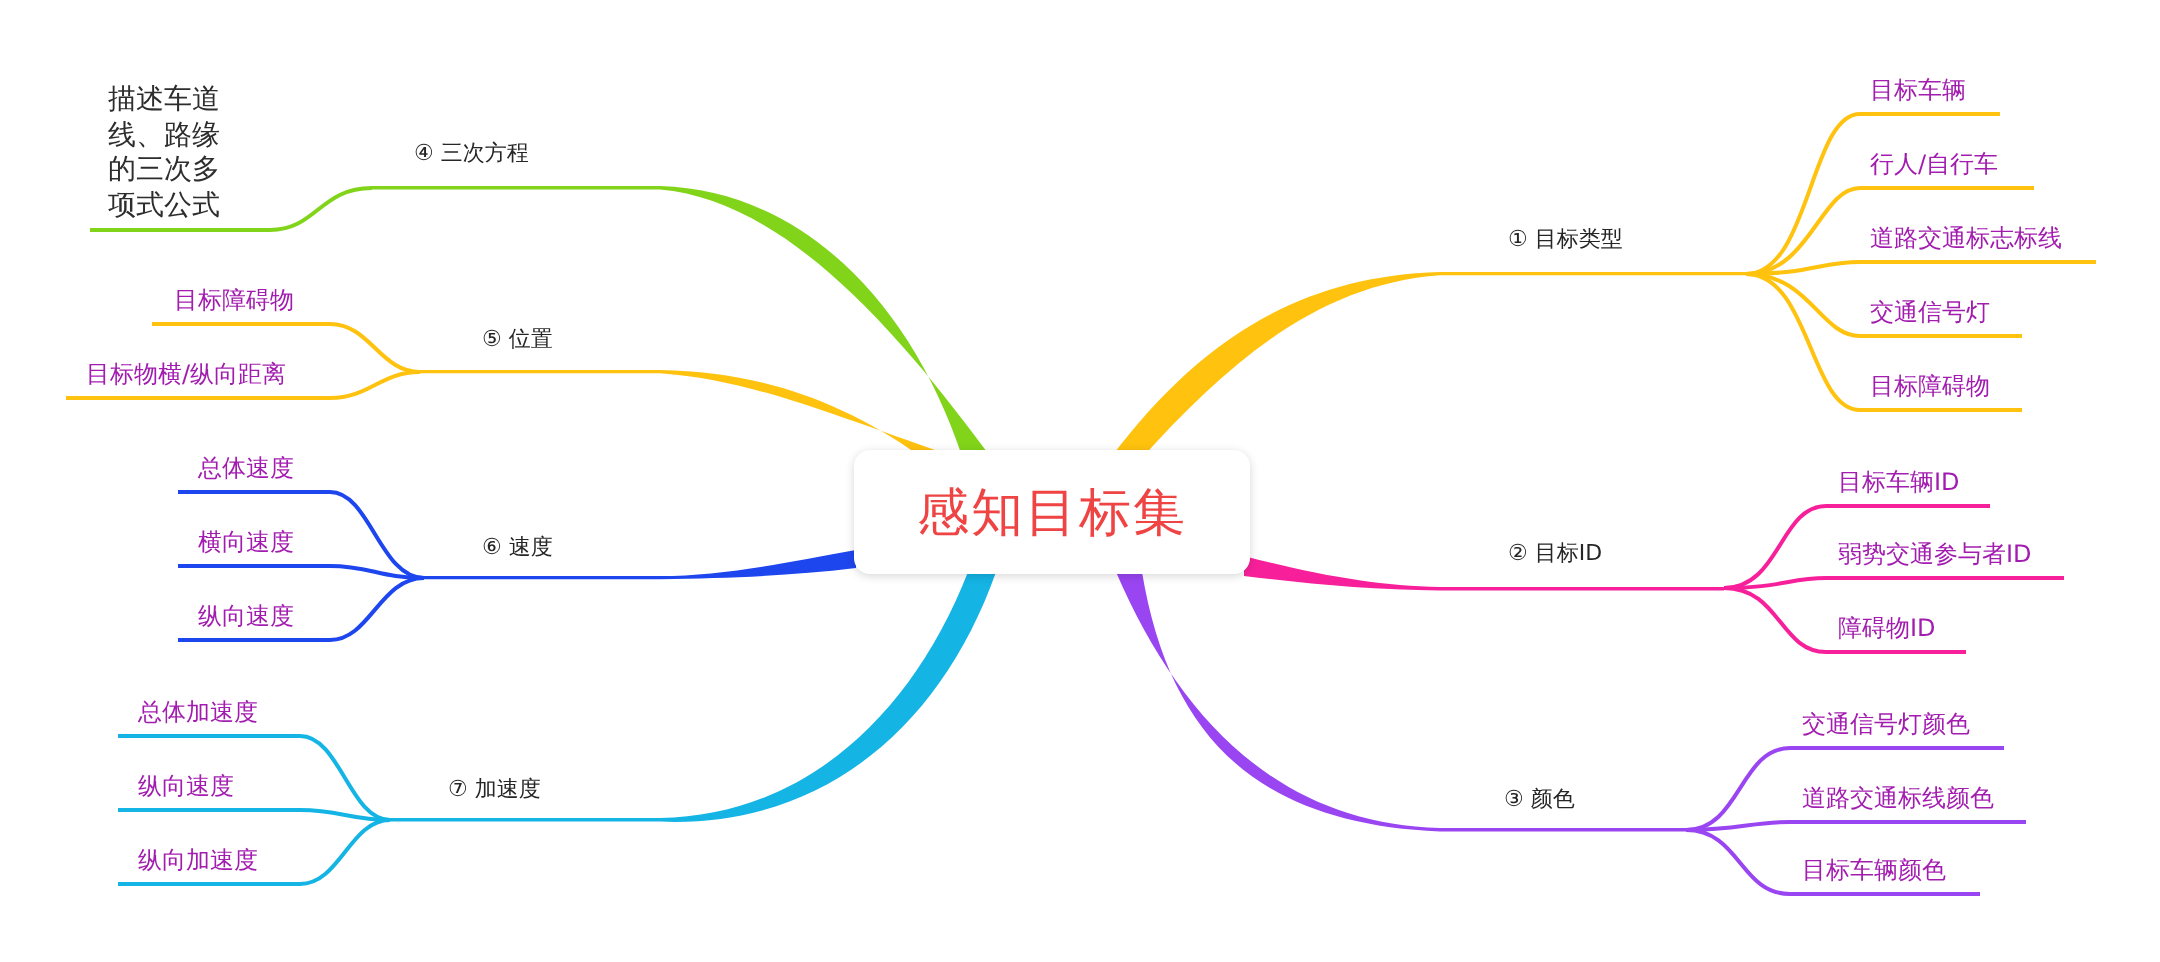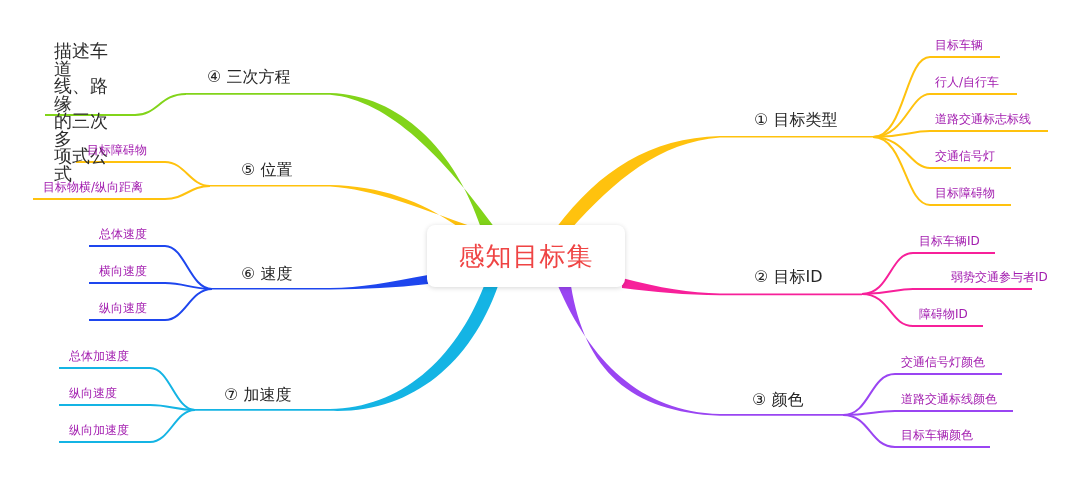--- a/index.html
+++ b/index.html
@@ -6,23 +6,23 @@
     body { width: 1080px; height: 481px; position: relative; overflow: hidden;
            font-family: "DejaVu Sans", "Liberation Sans", sans-serif; color: #2b2b2b; }
     #mindmap { position: absolute; left: 0; top: 0; width: 1080px; height: 481px; }
     .root-node {
       position: absolute; left: 427px; top: 225px; width: 198px; height: 62px;
       background: #ffffff; border-radius: 8px;
       box-shadow: 0 1px 5px rgba(0,0,0,0.16);
       display: flex; align-items: center; justify-content: center;
       font-size: 26px; color: #ef4444; letter-spacing: 1px;
     }
-    .branch-label { position: absolute; font-size: 16px; color: #262626; white-space: nowrap; line-height: 20px; }
+    .branch-label { position: absolute; font-size: 11px; color: #262626; white-space: nowrap; line-height: 20px; }
     .leaf-label { position: absolute; font-size: 12px; color: #a21caf; white-space: nowrap; line-height: 16px; }
-    .multi-label { position: absolute; font-size: 18px; color: #2d2d2d; line-height: 17.5px; width: 56px; }
+    .multi-label { position: absolute; font-size: 14px; color: #2d2d2d; line-height: 17.5px; width: 56px; }
     .multi-label span { display: block; }
   </style>
 </head>
 <body>
 
 <svg id="mindmap" viewBox="0 0 1080 481" xmlns="http://www.w3.org/2000/svg">
 
   <g fill="none">
     <path stroke="none" d="M556,228 C600,170 650,138 720,136 L873,136 L873,137.6 L720,137.6 C660,142 615,180 570,230 Z" fill="#FFC20E"></path>
     <g stroke-width="2" stroke="#FFC20E">
@@ -96,21 +96,21 @@
 <div class="branch-label" style="left:241px; top:264px;">⑥ 速度</div>
 <div class="branch-label" style="left:224px; top:385px;">⑦ 加速度</div>
 
 <div class="leaf-label" style="left:935px; top:37px;">目标车辆</div>
 <div class="leaf-label" style="left:935px; top:74px;">行人/自行车</div>
 <div class="leaf-label" style="left:935px; top:111px;">道路交通标志标线</div>
 <div class="leaf-label" style="left:935px; top:148px;">交通信号灯</div>
 <div class="leaf-label" style="left:935px; top:185px;">目标障碍物</div>
 
 <div class="leaf-label" style="left:919px; top:233px;text-align:right;">目标车辆ID</div>
-<div class="leaf-label" style="left:919px; top:269px;margin-left:32px;">弱势交通参与者ID</div>
+<div class="leaf-label" style="left:919px; top:269px;">弱势交通参与者ID</div>
 <div class="leaf-label" style="left:919px; top:306px;">障碍物ID</div>
 
 <div class="leaf-label" style="left:901px; top:354px;">交通信号灯颜色</div>
 <div class="leaf-label" style="left:901px; top:391px;">道路交通标线颜色</div>
 <div class="leaf-label" style="left:901px; top:427px;">目标车辆颜色</div>
 
 <div class="multi-label" style="left:54px; top:42px;">
   <span>描述车道</span>
   <span>线、路缘</span>
   <span>的三次多</span>

